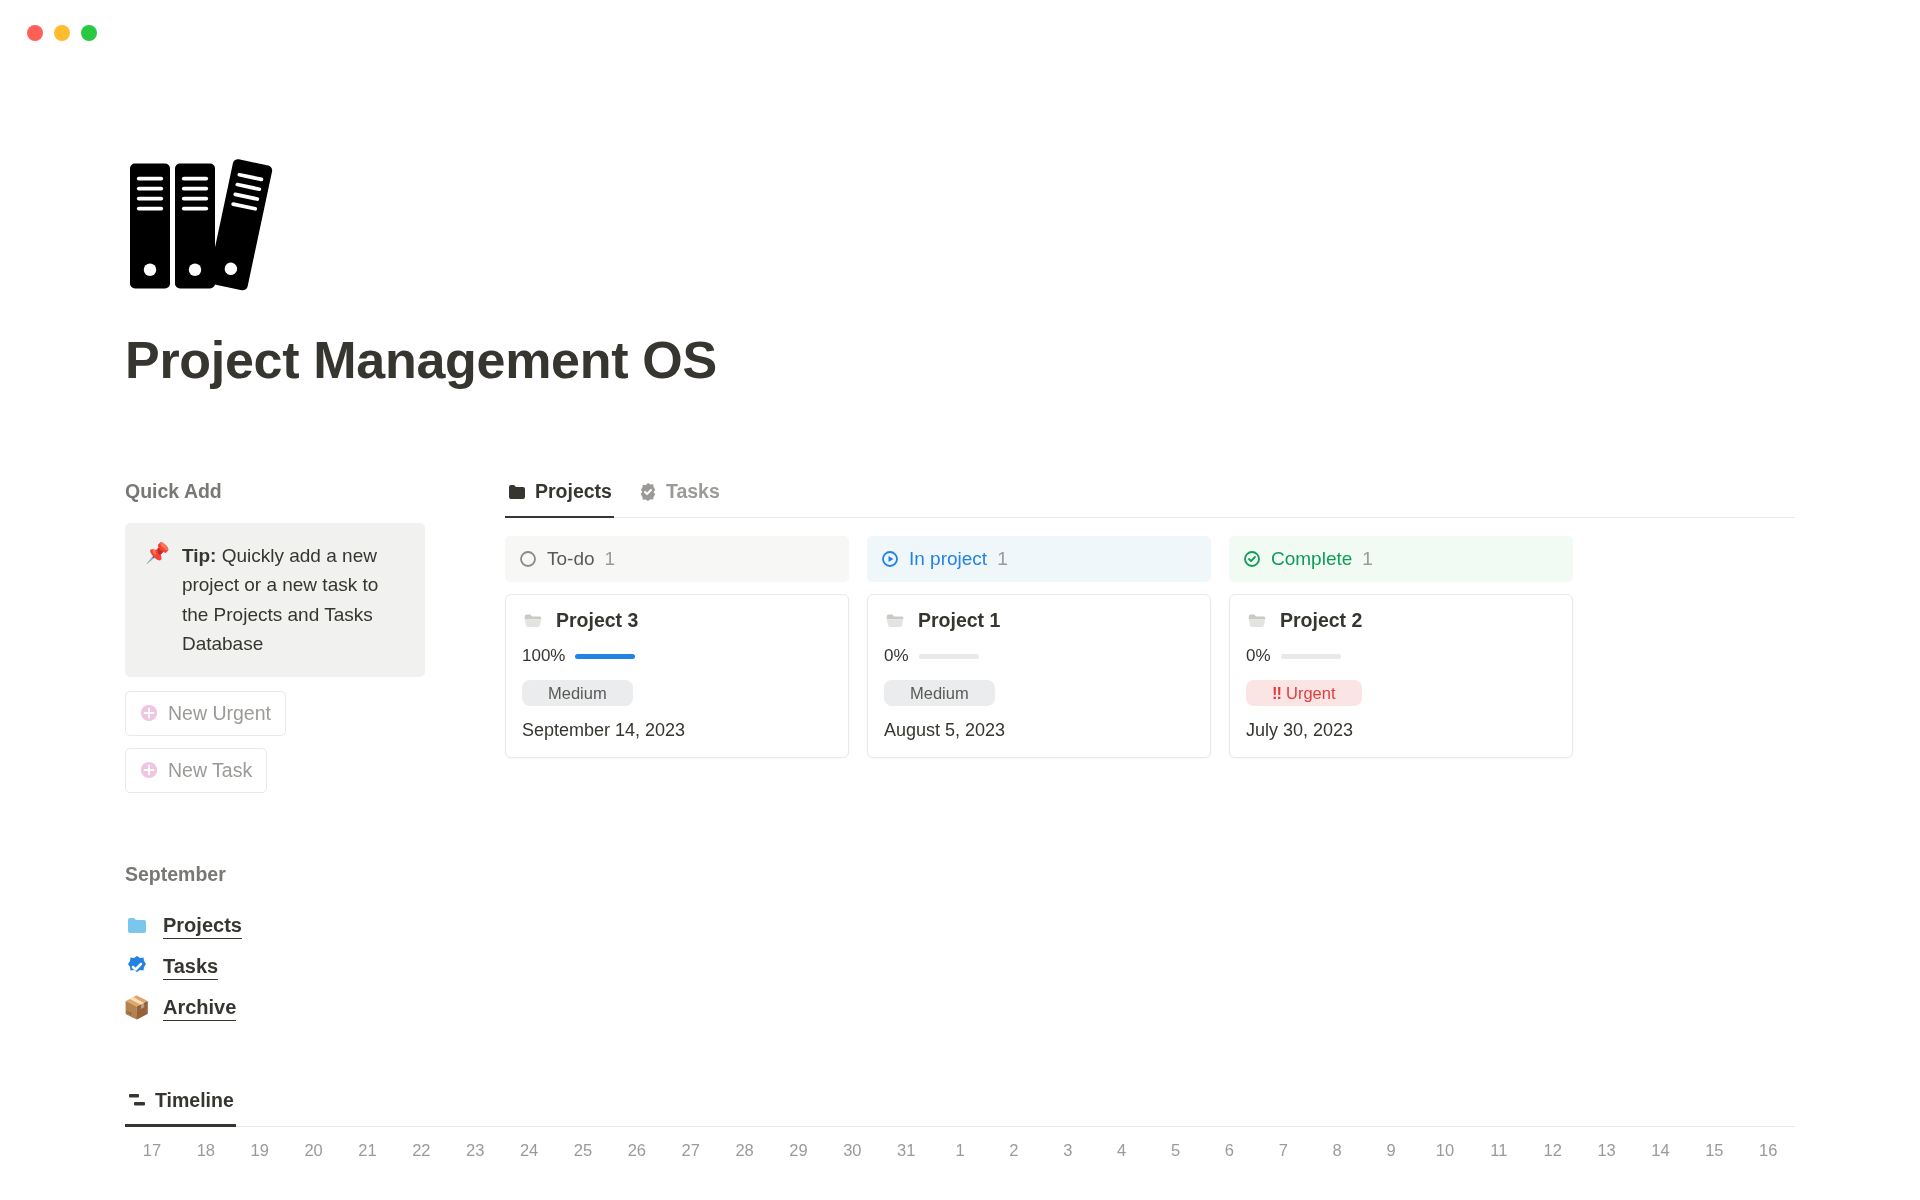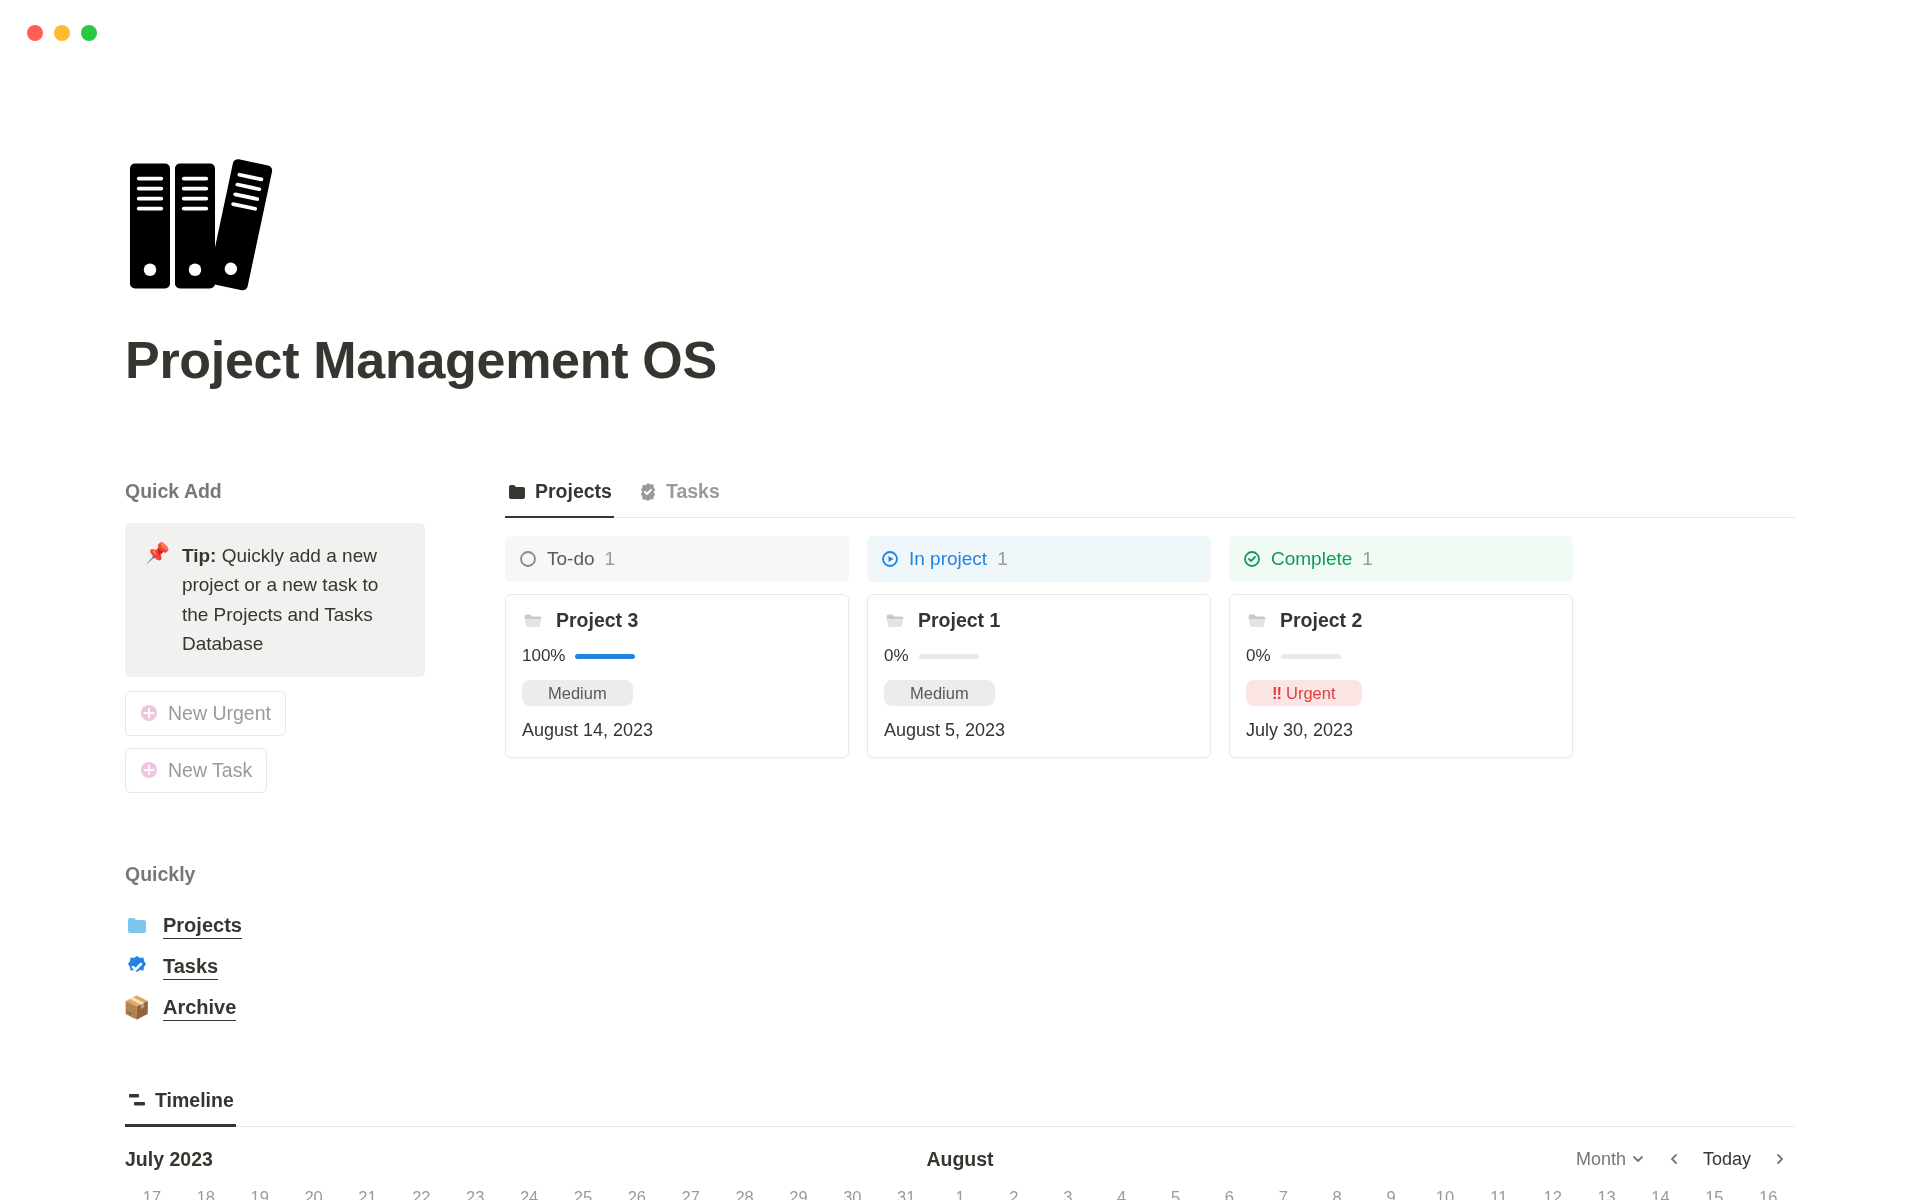--- a/index.html
+++ b/index.html
@@ -158,21 +158,21 @@
         <div class="quick-btn">
           <svg class="plus-circle" viewBox="0 0 20 20">
             <circle cx="10" cy="10" r="9" fill="#eec6e0"></circle>
             <path d="M10 5v10M5 10h10" stroke="#fff" stroke-width="2" stroke-linecap="round"></path>
           </svg>
           <span>New Task</span>
         </div>
       </div>
 
       <div class="db-list">
-        <div class="section-title">Quickly</div>
+        <div class="section-title">September</div>
 
         <div class="db-item">
           <span class="db-icon">
             <svg viewBox="0 0 24 24" width="24" height="24">
                 <path fill="#7ac6ed" d="M3 6a2 2 0 0 1 2-2h4l2 2h8a2 2 0 0 1 2 2v9a2 2 0 0 1-2 2H5a2 2 0 0 1-2-2V6z"></path>
               </svg>
           </span>
           <span class="label">Projects</span>
         </div>
         <div class="db-item">
@@ -227,21 +227,21 @@
                 </svg>
               <span>Project 3</span>
             </div>
             <div class="progress-row">
               <span>100%</span>
               <div class="progress-bar">
                   <div class="progress-fill" style="width:100%"></div>
                 </div>
             </div>
             <span class="tag tag-medium">Medium</span>
-            <div class="card-date">August 14, 2023</div>
+            <div class="card-date">September 14, 2023</div>
           </div>
         </div>
 
         <div class="column">
           <div class="column-header col-progress">
             <svg class="status-icon" viewBox="0 0 18 18">
                 <circle cx="9" cy="9" r="7" fill="none" stroke="#2383e2" stroke-width="1.8"></circle>
                 <path fill="#2383e2" d="M7.5 6l5 3-5 3z"></path>
               </svg>
             <span>In project</span>
@@ -303,45 +303,20 @@
     <div class="timeline-tabs">
       <div class="timeline-tab">
         <svg width="20" height="20" viewBox="0 0 20 20">
           <rect x="2" y="4" width="10" height="3.5" rx="1" fill="#37352f"></rect>
           <rect x="7" y="12" width="11" height="3.5" rx="1" fill="#37352f"></rect>
         </svg>
         <span>Timeline</span>
       </div>
     </div>
 
-    <div class="timeline-header">
-      <div class="month-label-left">July 2023</div>
-      <div class="month-label-center">August</div>
-      <div class="timeline-controls">
-        <div class="ctrl">
-          <span>Month</span>
-          <svg class="chevron" viewBox="0 0 14 14">
-              <path d="M3 5l4 4 4-4" stroke="#787774" stroke-width="1.8" fill="none" stroke-linecap="round" stroke-linejoin="round"></path>
-            </svg>
-        </div>
-        <div class="ctrl">
-          <svg class="chevron" viewBox="0 0 14 14">
-              <path d="M9 3L5 7l4 4" stroke="#787774" stroke-width="1.8" fill="none" stroke-linecap="round" stroke-linejoin="round"></path>
-            </svg>
-        </div>
-        <div class="ctrl today">
-          <span>Today</span>
-        </div>
-        <div class="ctrl">
-          <svg class="chevron" viewBox="0 0 14 14">
-              <path d="M5 3l4 4-4 4" stroke="#787774" stroke-width="1.8" fill="none" stroke-linecap="round" stroke-linejoin="round"></path>
-            </svg>
-        </div>
-      </div>
-    </div>
 
     <div class="timeline-days" id="timeline-days">
         <div class="day-cell">17</div>
         <div class="day-cell">18</div>
         <div class="day-cell">19</div>
         <div class="day-cell">20</div>
         <div class="day-cell">21</div>
         <div class="day-cell">22</div>
         <div class="day-cell">23</div>
         <div class="day-cell">24</div>

